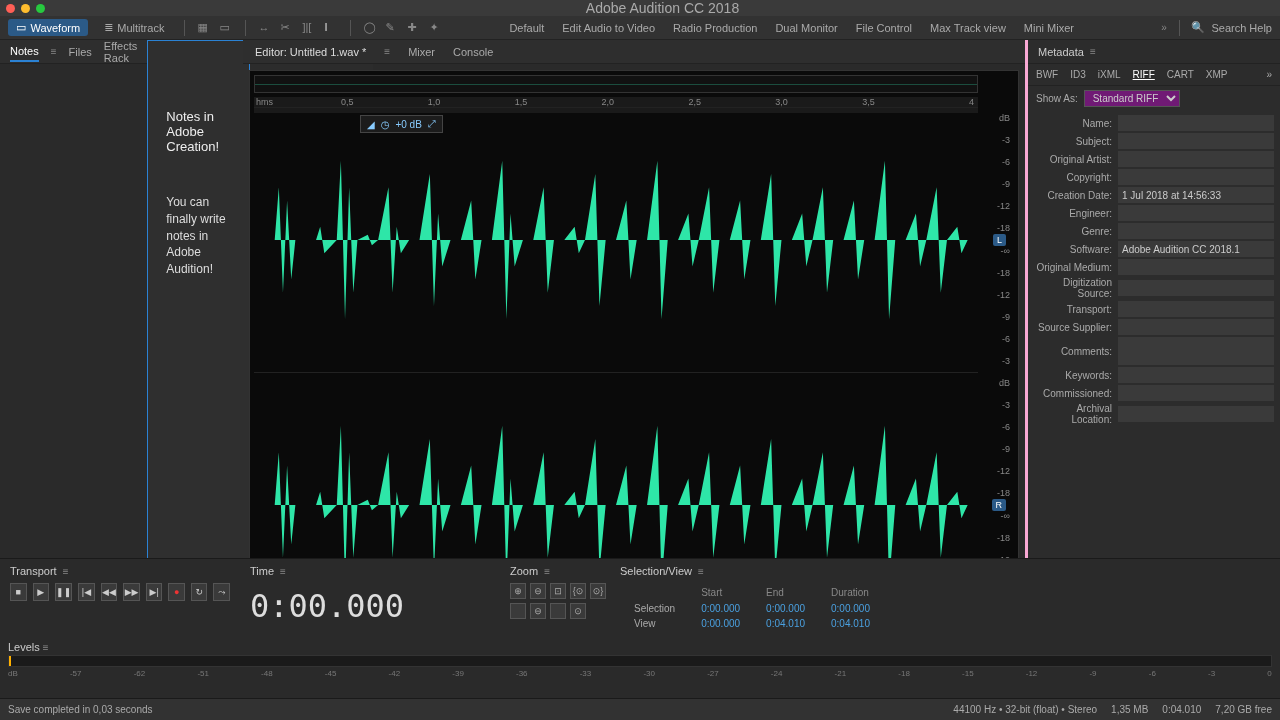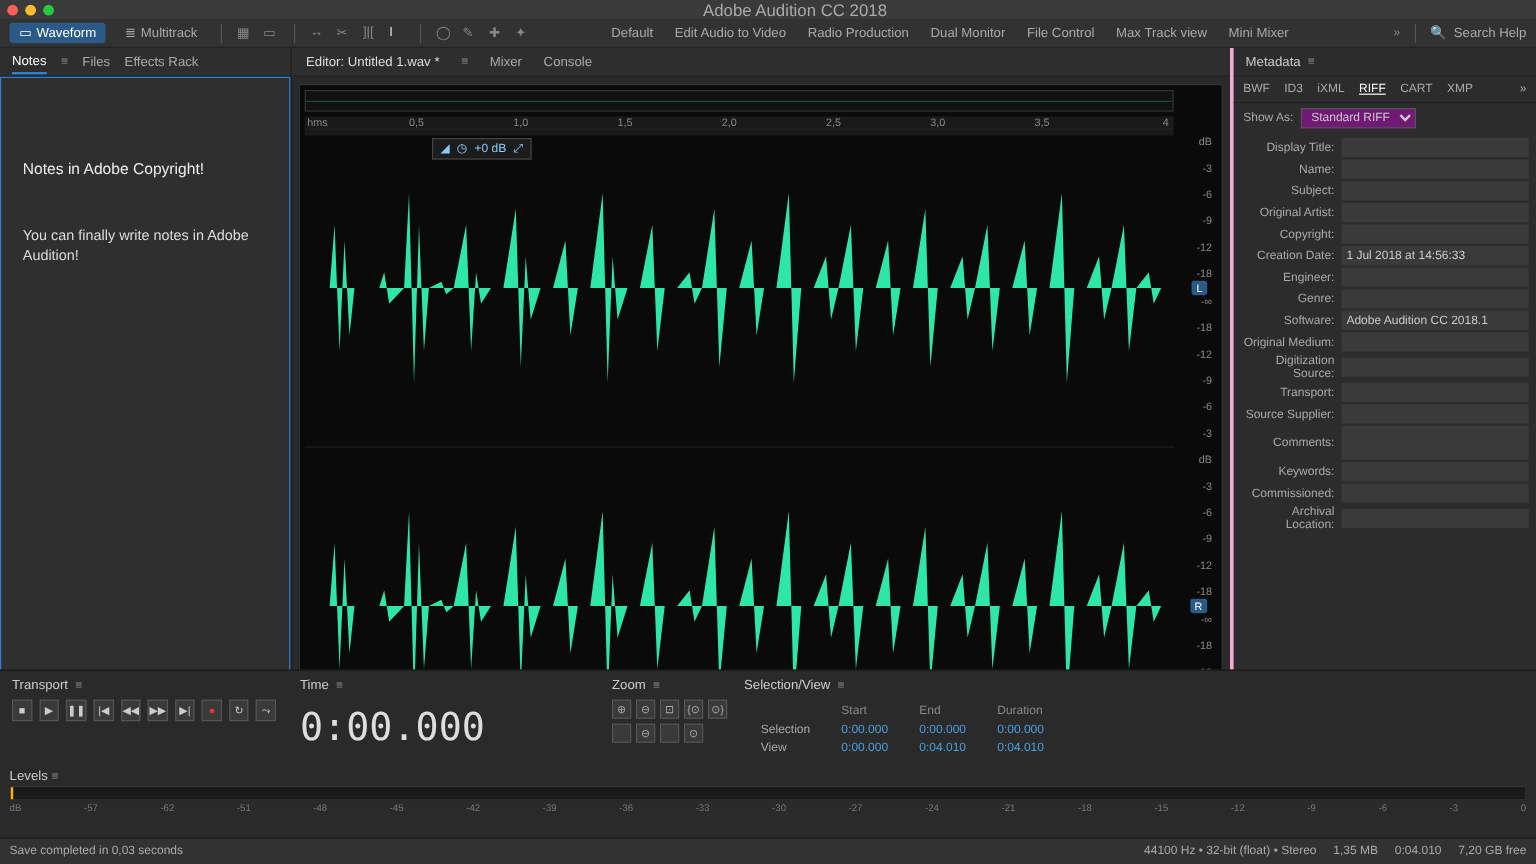--- a/index.html
+++ b/index.html
@@ -11,21 +11,21 @@
 .topbar{height:24px;background:#323232;display:flex;align-items:center;padding:0 8px;gap:8px;border-bottom:1px solid #222}
 .mode-btn{display:flex;align-items:center;gap:4px;padding:2px 8px;border-radius:3px;color:#aaa}
 .mode-btn.active{background:#2b5a87;color:#fff}
 .topbar .sep{width:1px;height:16px;background:#555;margin:0 4px}
 .topbar .icon{width:14px;height:14px;color:#888}
 .workspace-links{display:flex;gap:18px;margin-left:58px;color:#aaa}
 .workspace-links span{cursor:pointer}
 .topbar .spacer{flex:1}
 .search-wrap{display:flex;align-items:center;gap:6px;color:#aaa}
 .body{display:flex;height:calc(720px - 40px - 72px)}
-.left-col{width:243px;display:flex;flex-direction:column;border-right:1px solid #1a1a1a}
+.left-col{width:243px;display:flex;flex-direction:row;border-right:1px solid #1a1a1a}
 .panel-tabs{height:24px;display:flex;align-items:center;gap:12px;padding:0 10px;background:#2e2e2e;border-bottom:1px solid #222}
 .panel-tabs .tab{color:#aaa;padding:3px 0}
 .panel-tabs .tab.active{color:#fff;border-bottom:2px solid #2b82d4}
 .notes-panel{flex:1;border:1px solid #2b82d4;background:#2f2f2f;padding:18px;display:flex;flex-direction:column}
 .notes-title{font-size:13px;color:#eee;margin:50px 0 40px;text-align:left}
 .notes-body{font-size:12px;color:#ddd;line-height:1.4}
 .notes-panel .saveas{margin-top:auto;align-self:center;margin-bottom:10px;background:#3c3c3c;border:1px solid #555;color:#ccc;padding:4px 16px;border-radius:2px;cursor:pointer}
 .history-row{height:30px;background:#2c2c2c;display:flex;align-items:center;gap:14px;padding:0 10px;border-top:1px solid #222}
 .center-col{flex:1;display:flex;flex-direction:column}
 .editor-tabs{height:24px;display:flex;align-items:center;gap:18px;padding:0 12px;background:#2e2e2e;border-bottom:1px solid #222;color:#aaa}
@@ -132,21 +132,21 @@
 
 <div class="body">
   <div class="left-col">
     <div class="panel-tabs">
       <span class="tab active">Notes</span>
       <span class="hamburger">≡</span>
       <span class="tab">Files</span>
       <span class="tab">Effects Rack</span>
     </div>
     <div class="notes-panel">
-      <div class="notes-title">Notes in Adobe Copyright!</div>
+      <div class="notes-title">Notes in Adobe Creation!</div>
       <div class="notes-body">You can finally write notes in Adobe Audition!</div>
       <button class="saveas">Save As</button>
     </div>
     <div class="history-row">
       <span class="tab active" style="color:#fff;border-bottom:2px solid #2b82d4;padding-bottom:2px">History</span>
       <span class="hamburger">≡</span>
       <span style="color:#aaa">Playlist</span>
     </div>
   </div>
 
@@ -236,24 +236,20 @@
       <span class="mt">CART</span>
       <span class="mt">XMP</span>
       <span style="margin-left:auto">»</span>
     </div>
     <div class="showas">
       <span>Show As:</span>
       <select><option>Standard RIFF</option></select>
     </div>
     <div class="meta-fields" id="meta-fields">
         <div class="mf-row">
-          <label>Display Title:</label>
-          <input style="">
-        </div>
-        <div class="mf-row">
           <label>Name:</label>
           <input style="">
         </div>
         <div class="mf-row">
           <label>Subject:</label>
           <input style="">
         </div>
         <div class="mf-row">
           <label>Original Artist:</label>
           <input style="">

